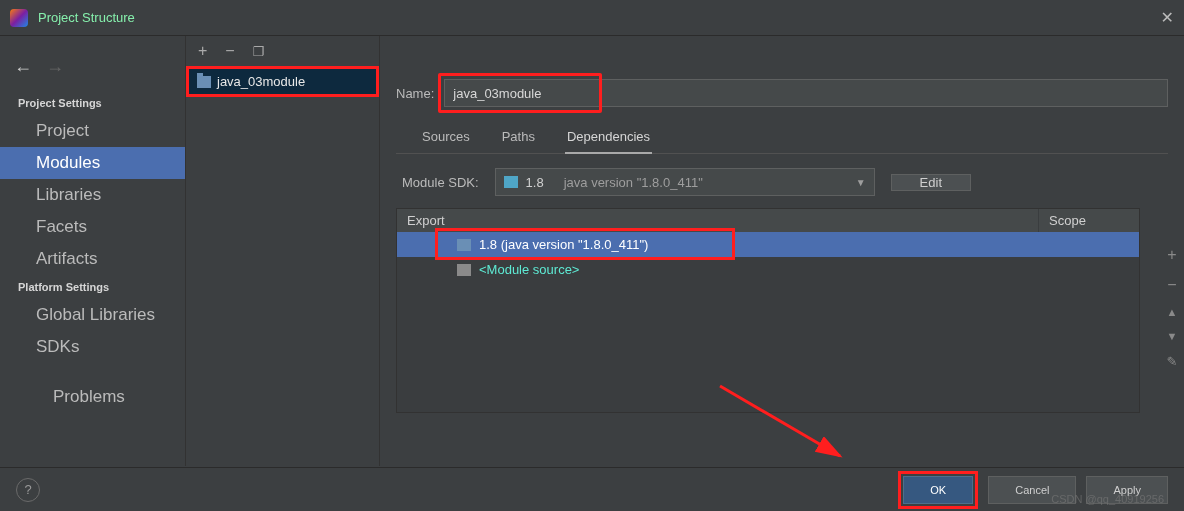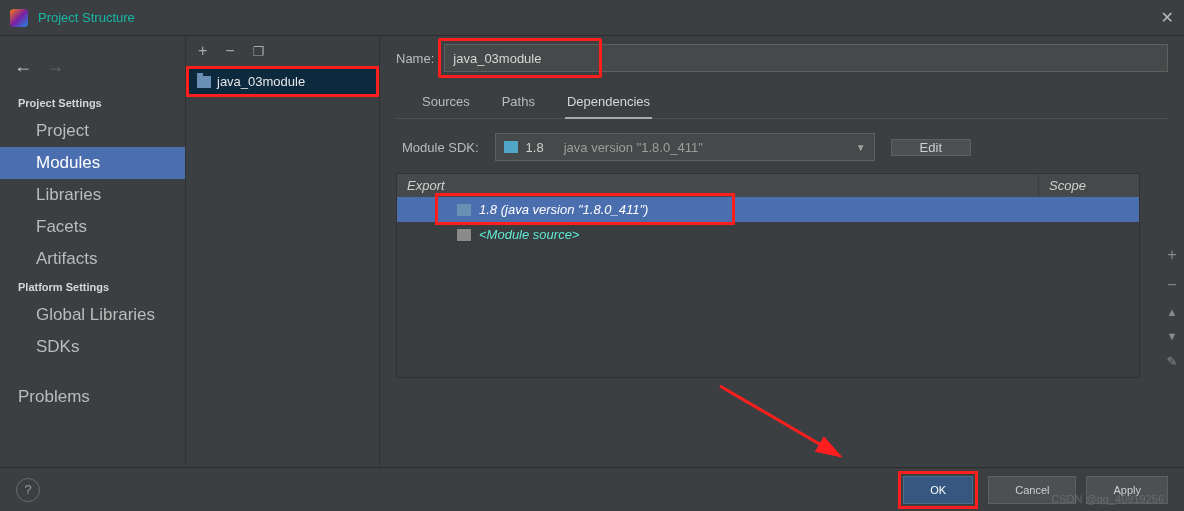--- a/index.html
+++ b/index.html
@@ -1,50 +1,50 @@
 <!DOCTYPE html>
 <html><head>
 <meta charset="utf-8">
 <style>
   * { box-sizing: border-box; margin: 0; padding: 0; font-family: "Segoe UI", Arial, sans-serif; }
   body { background: #3c3f41; color: #bbbbbb; width: 1184px; height: 511px; overflow: hidden; position: relative; }
   .titlebar { height: 36px; display: flex; align-items: center; padding: 0 10px; border-bottom: 1px solid #2b2b2b; }
   .titlebar .logo { width: 18px; height: 18px; border-radius: 4px; background: linear-gradient(135deg,#f97a12,#7b1fa2,#1e88e5); margin-right: 10px; }
-  .titlebar .title { color: #14b8a6; font-size: 13px; }
+  .titlebar .title { color: #86efac; font-size: 13px; }
   .titlebar .close { margin-left: auto; color: #bbbbbb; font-size: 16px; cursor: pointer; }
   .main { display: flex; height: 430px; }
   .leftnav { width: 185px; padding-top: 20px; }
   .nav-arrows { padding: 0 14px 14px 14px; display: flex; gap: 14px; }
   .nav-header { color: #d6d6d6; font-weight: bold; font-size: 11px; padding: 6px 18px; }
   .nav-item { color: #bbbbbb; font-size: 17px; padding: 6px 18px 6px 36px; cursor: pointer; }
   .nav-item.selected { background: #4b6eaf; color: #fff; }
   .nav-spacer { height: 18px; }
   .modcol { width: 195px; border-left: 1px solid #323232; border-right: 1px solid #323232; }
   .modtools { height: 30px; display: flex; align-items: center; gap: 18px; padding: 0 12px; color: #aaaaaa; font-size: 16px; }
   .modlist { }
   .moditem { display: flex; align-items: center; gap: 6px; background: #0d293e; color: #e8e8e8; font-size: 13px; padding: 5px 8px; border: 3px solid #ff1e1e; }
   .moditem .modicon { width: 14px; height: 12px; background: #6a8fb5; position: relative; }
   .moditem .modicon::before { content: ""; position: absolute; left: 0; top: -3px; width: 6px; height: 3px; background: #6a8fb5; }
   .content { flex: 1; padding: 8px 16px 0 16px; position: relative; }
-  .namerow { display: flex; align-items: center; gap: 10px; margin-bottom: 16px; }
+  .namerow { display: flex; align-items: center; gap: 10px; margin-bottom: 16px; margin-top: 35px; }
   .namerow label { font-size: 13px; color: #bbbbbb; }
   .name-input { flex: 1; background: #45494a; border: 1px solid #5e6060; padding: 4px 8px; color: #d8d8d8; font-size: 13px; height: 28px; }
   .name-wrap { position: relative; flex: 1; display: flex; }
   .name-highlight { position: absolute; left: -6px; top: -6px; width: 164px; height: 40px; border: 3px solid #ff1e1e; border-radius: 2px; pointer-events: none; }
   .tabs { display: flex; gap: 28px; border-bottom: 1px solid #515151; padding-left: 24px; }
   .tab { padding: 6px 2px 8px 2px; font-size: 13px; color: #bbbbbb; cursor: pointer; }
   .tab.active { border-bottom: 2px solid #a9a9a9; color: #d6d6d6; margin-bottom: -1px; }
   .sdkrow { display: flex; align-items: center; gap: 16px; padding: 14px 0 12px 6px; }
   .sdkrow label { font-size: 13px; }
   .sdkselect { flex: 1; max-width: 380px; background: #45494a; border: 1px solid #5e6060; height: 28px; display: flex; align-items: center; padding: 0 8px; font-size: 13px; color: #9e9e9e; cursor: pointer; }
   .sdkselect .sdkicon { width: 14px; height: 12px; background: #4fa6c7; margin-right: 8px; }
   .sdkselect .ver { color: #d0d0d0; margin-right: 20px; }
   .sdkselect .chev { margin-left: auto; font-size: 10px; }
   .editbtn { background: #4c5052; border: 1px solid #5e6060; color: #cfcfcf; font-size: 13px; height: 17px; padding: 0 28px; cursor: pointer; }
-  .deptable { border: 1px solid #323232; background: #3a3d3f; font-style: italic; }
+  .deptable { border: 1px solid #323232; background: #3a3d3f; }
   .depheader { display: flex; background: #45494a; font-size: 13px; }
   .depheader .col-export { flex: 1; padding: 4px 10px; color: #d0d0d0; border-right: 1px solid #3a3d3f; }
   .depheader .col-scope { width: 100px; padding: 4px 10px; color: #d0d0d0; }
   .deprow { display: flex; align-items: center; font-size: 13px; padding: 5px 10px 5px 60px; gap: 8px; }
   .deprow.selected { background: #4b6eaf; color: #fff; }
   .deprow.link { color: #5eead4; }
   .deprow .ricon { width: 14px; height: 12px; background: #6a8fb5; }
   .deprow.link .ricon { background: #8a8a8a; }
   .dep-highlight { border: 3px solid #ff1e1e; position: absolute; }
   .sidetools { position: absolute; right: 0; top: 210px; width: 24px; display: flex; flex-direction: column; gap: 12px; align-items: center; color: #8a8a8a; font-size: 16px; }
@@ -75,21 +75,21 @@
     <div class="nav-header">Project Settings</div>
     <div class="nav-item">Project</div>
     <div class="nav-item selected">Modules</div>
     <div class="nav-item">Libraries</div>
     <div class="nav-item">Facets</div>
     <div class="nav-item">Artifacts</div>
     <div class="nav-header">Platform Settings</div>
     <div class="nav-item">Global Libraries</div>
     <div class="nav-item">SDKs</div>
     <div class="nav-spacer"></div>
-    <div class="nav-item" style="padding-left:18px;">Problems</div>
+    <div class="nav-item" style="margin-left:17px;">Problems</div>
   </div>
 
   <div class="modcol">
     <div class="modtools">
       <span>+</span>
       <span>−</span>
       <span style="font-size:13px;">❐</span>
     </div>
     <div class="modlist">
       <div class="moditem">

